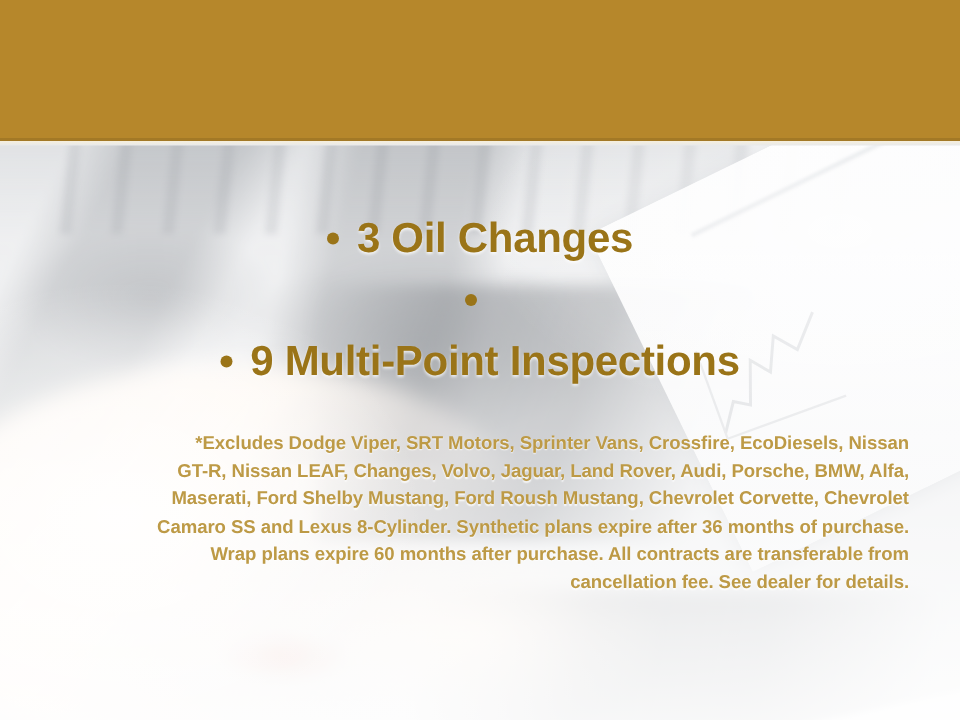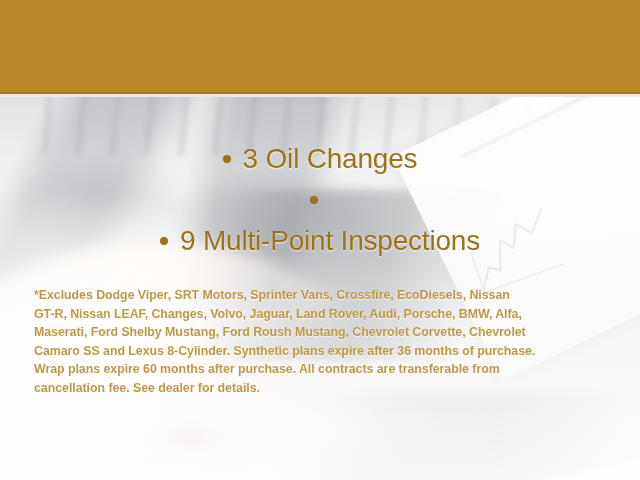--- a/index.html
+++ b/index.html
@@ -256,21 +256,21 @@
     z-index: 10;
     margin: 0;
     padding: 0;
     list-style: none;
   }
 
   .bullet-item {
     text-align: center;
     color: #9a7418;
     font-size: 28px;
-    font-weight: normal;
+    font-weight: bold;
     line-height: 41px;
     letter-spacing: -0.2px;
     white-space: nowrap;
     text-shadow: 0 1px 2px rgba(255,255,255,0.75);
   }
 
   .bullet-item .dot {
     display: inline-block;
     width: 8px;
     height: 8px;
@@ -281,21 +281,21 @@
     margin-bottom: 4px;
   }
 
   
   .disclaimer {
     position: absolute;
     left: 34px;
     top: 286px;
     width: 572px;
     z-index: 10;
-    text-align: left;
+    text-align: right;
     color: #bd9a46;
     font-size: 12.4px;
     font-weight: bold;
     line-height: 18.6px;
     letter-spacing: -0.05px;
     text-shadow: 0 1px 1px rgba(255,255,255,0.85);
   }
 
   .disclaimer-line {
     white-space: nowrap;

